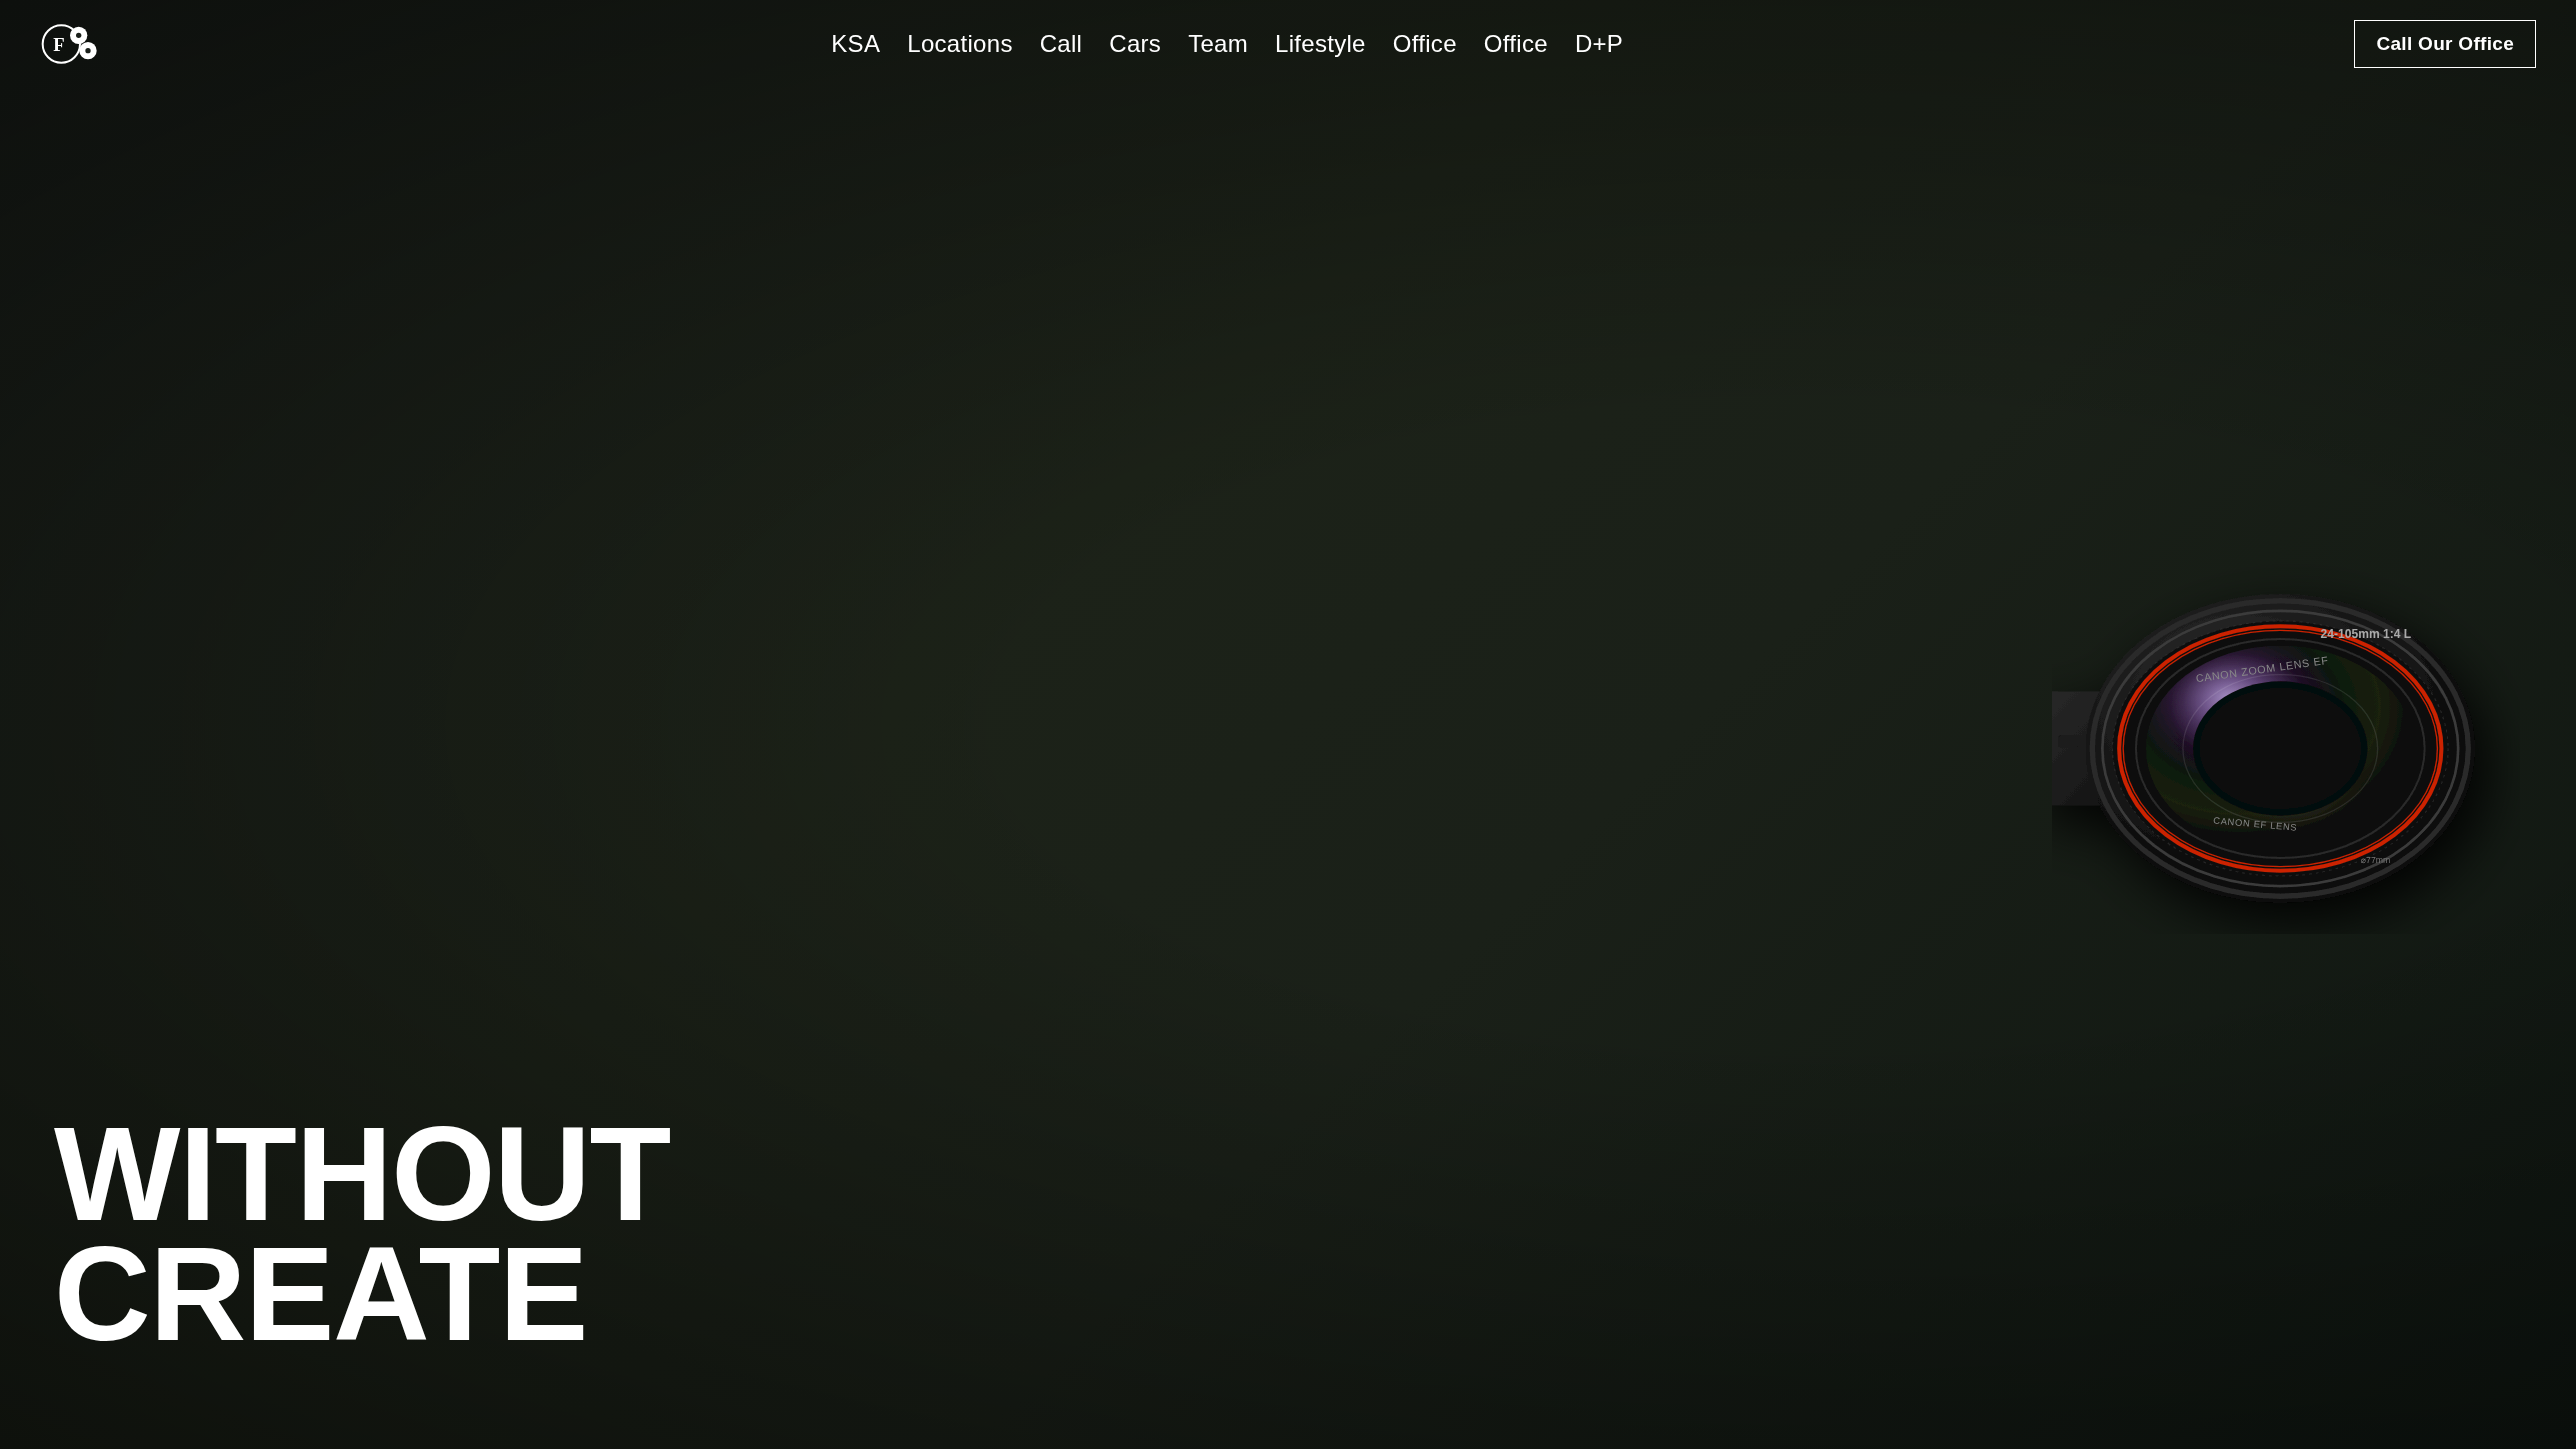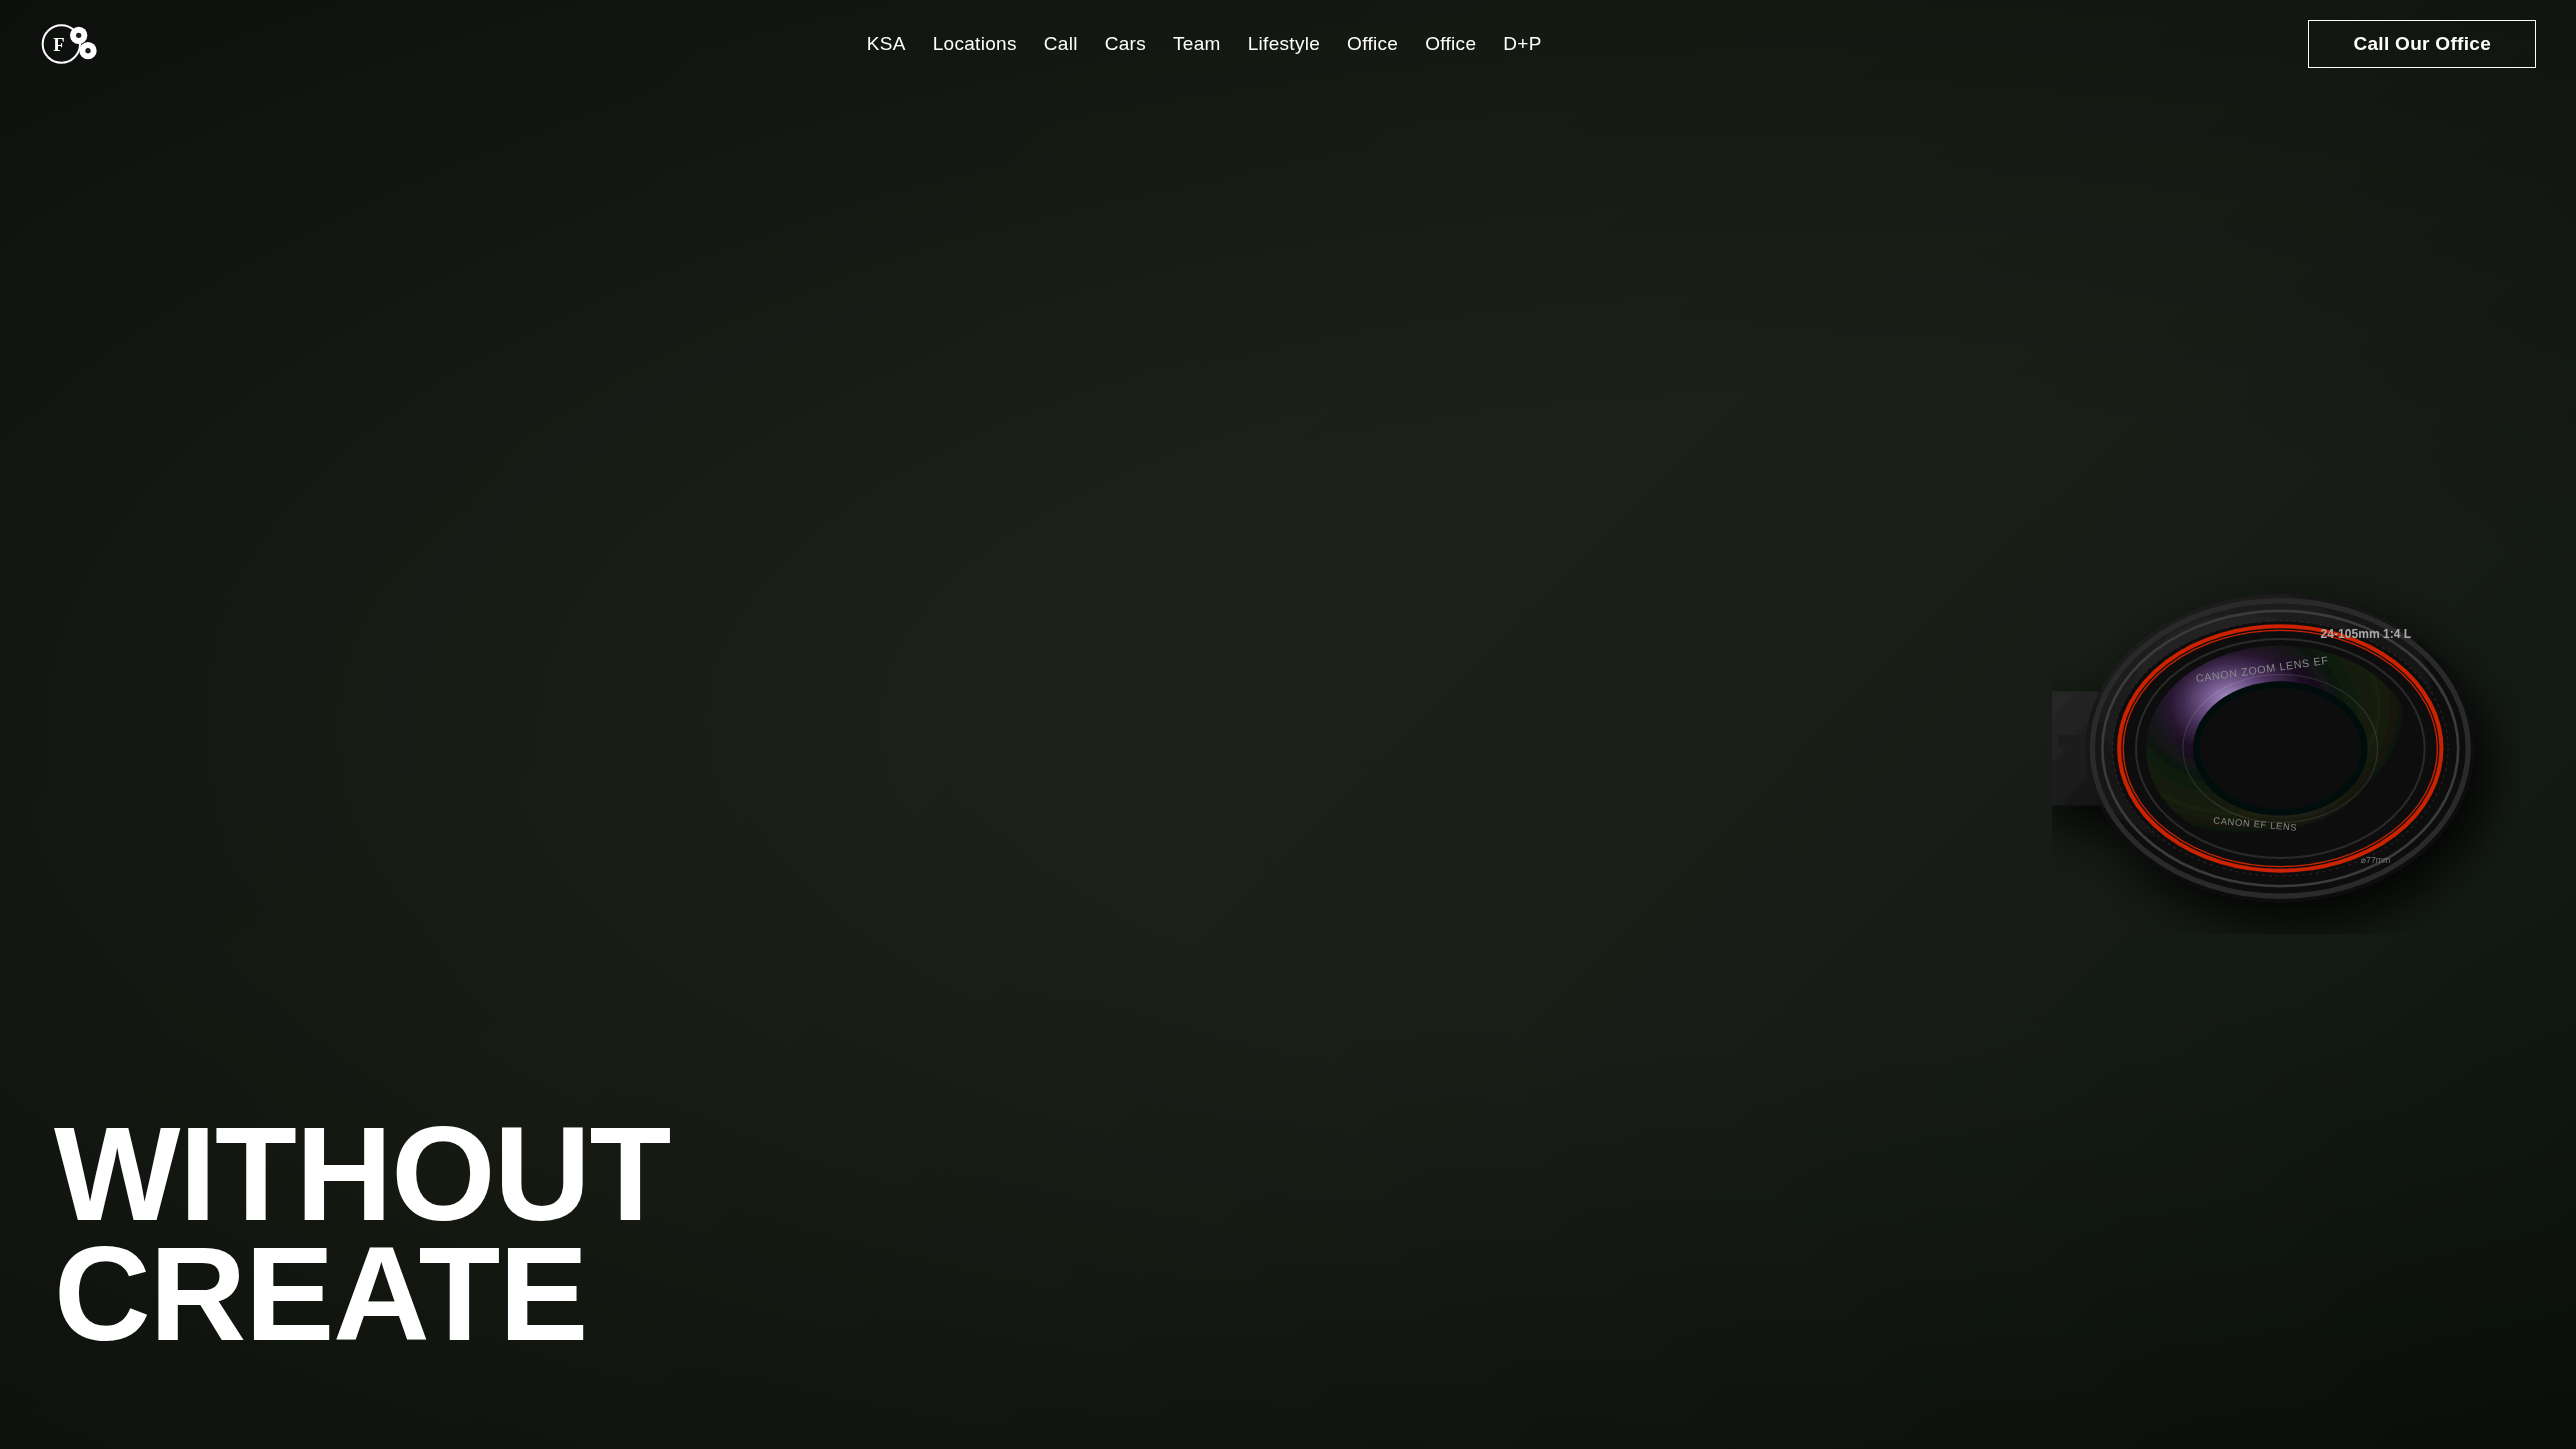--- a/index.html
+++ b/index.html
@@ -39,31 +39,31 @@
       display: flex;
       align-items: center;
       gap: 27px;
       flex: 1;
       justify-content: center;
     }
 
     nav a {
       color: #ffffff;
       text-decoration: none;
-      font-size: 19px;
+      font-size: 24px;
       font-weight: 400;
       letter-spacing: 0.3px;
       cursor: pointer;
     }
 
     .cta-button {
       border: 1.3px solid #ffffff;
       color: #ffffff;
       background: transparent;
-      padding: 12px 44px;
+      padding: 12px 21px;
       font-size: 19px;
       font-weight: 600;
       cursor: pointer;
       white-space: nowrap;
       letter-spacing: 0.3px;
     }
 
     
     .hero {
       position: absolute;

